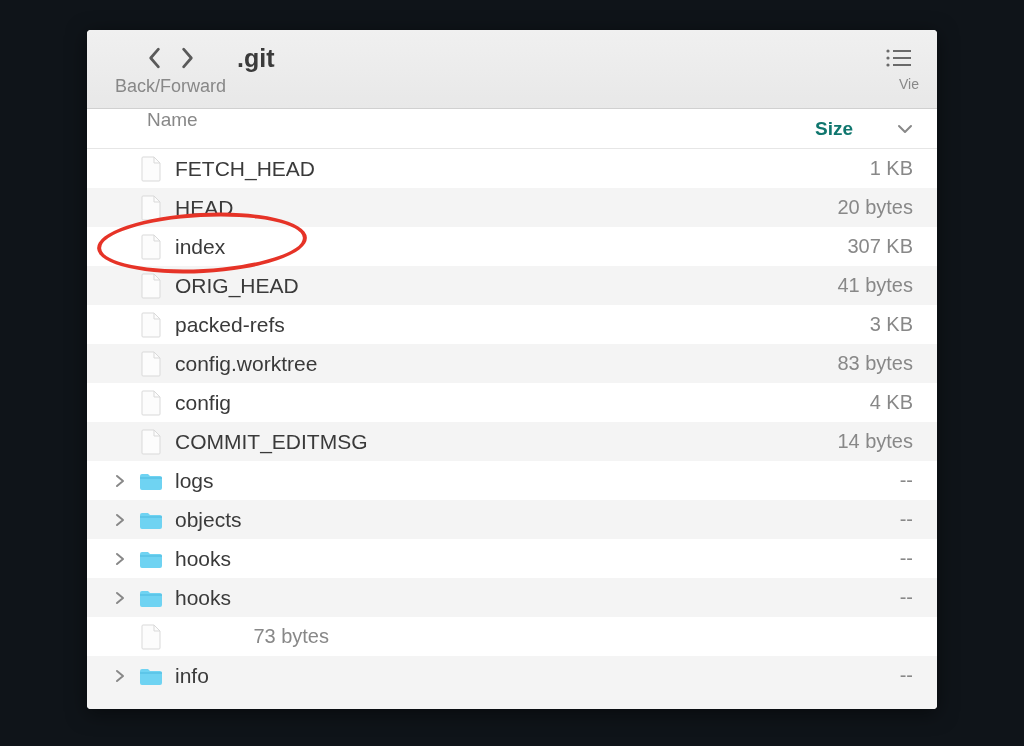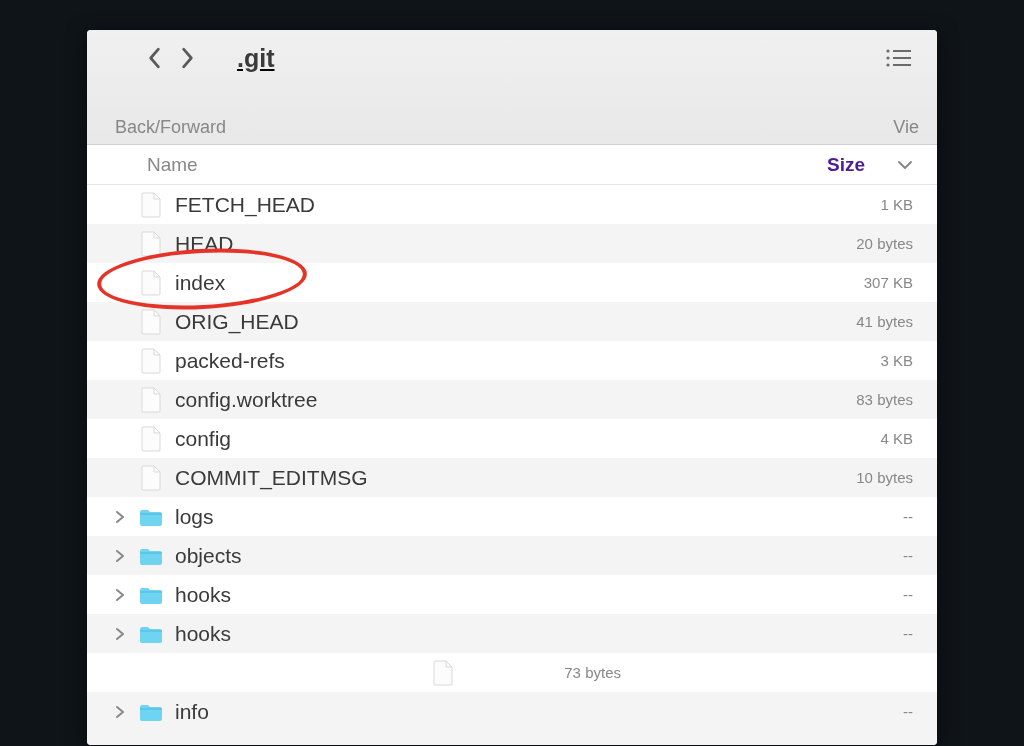--- a/index.html
+++ b/index.html
@@ -24,21 +24,20 @@
     }
     .toolbar {
       background: linear-gradient(#f0f0f0, #e8e8e8);
       padding: 10px 18px 6px 18px;
       border-bottom: 1px solid #d0d0d0;
     }
     .nav-row {
       display: flex;
       align-items: center;
       height: 36px;
-      text-decoration: underline;
     }
     .nav-arrows {
       display: flex;
       align-items: center;
       gap: 16px;
       margin-left: 40px;
     }
     .nav-arrow {
       width: 18px;
       height: 24px;
@@ -59,67 +58,64 @@
     .view-icon {
       color: #6a6a6a;
       display: flex;
       align-items: center;
       justify-content: center;
       width: 40px;
     }
     .view-icon svg { width: 28px; height: 22px; }
     .sub-row {
       display: flex;
-      align-items: flex-end;
+      align-items: flex-start;
       height: 26px;
-      margin-top: 36px;
     }
     .sublabel {
       color: #888;
       font-size: 18px;
       margin-left: 10px;
     }
     .sublabel-right {
       color: #888;
-      font-size: 18px;
+      font-size: 14px;
       margin-right: 0px;
     }
     .header-row {
       display: flex;
-      align-items: center;
       background: #fff;
       border-bottom: 1px solid #e6e6e6;
       height: 40px;
       padding: 0 18px 0 60px;
       color: #7a7a7a;
       font-size: 19px;
     }
     .col-name { flex: 1; color: #888; }
     .col-size {
       width: 160px;
       text-align: left;
-      color: #4c1d95;
+      color: #0f766e;
       font-weight: 600;
       display: flex;
       align-items: center;
-      gap: 32px;
+      gap: 44px;
       justify-content: flex-end;
       padding-right: 6px;
     }
     .sort-chevron { color: #888; display:inline-flex; }
     .sort-chevron svg { width: 16px; height: 12px; }
     .file-list { position: relative; }
     .file-row {
       display: flex;
       align-items: center;
       height: 39px;
       padding: 0 18px 0 16px;
       font-size: 21px;
       color: #2a2a2a;
-      justify-content: center;
     }
     .file-row.alt { background: #f4f4f4; }
     .row-indent {
       width: 34px;
       display: flex;
       align-items: center;
       justify-content: center;
     }
     .disclosure {
       color: #888;
@@ -137,21 +133,21 @@
       align-items: center;
       justify-content: center;
     }
     .file-icon.doc svg { width: 22px; height: 26px; }
     .file-icon.folder svg { width: 26px; height: 22px; }
     .file-name { flex: 1; color: #3a3a3a; }
     .file-size {
       width: 160px;
       text-align: right;
       color: #888;
-      font-size: 15px;
+      font-size: 20px;
       padding-right: 6px;
     }
     .annotation-ellipse {
       position: absolute;
       border: 4px solid #e63327;
       border-radius: 50%;
       pointer-events: none;
       transform: rotate(-3deg);
     }
     .bottom-pad { height: 14px; background: #f4f4f4; }
@@ -287,21 +283,21 @@
       </div>
       <div class="file-row alt">
         <div class="row-indent"></div>
         <div class="file-icon doc">
           <svg viewBox="0 0 22 26">
   <path d="M3 1 H14 L20 7 V24 a1 1 0 0 1 -1 1 H3 a1 1 0 0 1 -1 -1 V2 a1 1 0 0 1 1 -1 Z" fill="#fcfcfc" stroke="#d9d9d9" stroke-width="1"></path>
   <path d="M14 1 V7 H20" fill="none" stroke="#d9d9d9" stroke-width="1"></path>
 </svg>
         </div>
         <div class="file-name">COMMIT_EDITMSG</div>
-        <div class="file-size">10 bytes</div>
+        <div class="file-size">14 bytes</div>
       </div>
       <div class="file-row">
         <div class="row-indent">
           <div class="disclosure">
             <svg viewBox="0 0 10 14">
               <path d="M2 2 L8 7 L2 12" stroke="currentColor" stroke-width="2" fill="none" stroke-linecap="round" stroke-linejoin="round"></path>
             </svg>
           </div>
         </div>
         <div class="file-icon folder">

